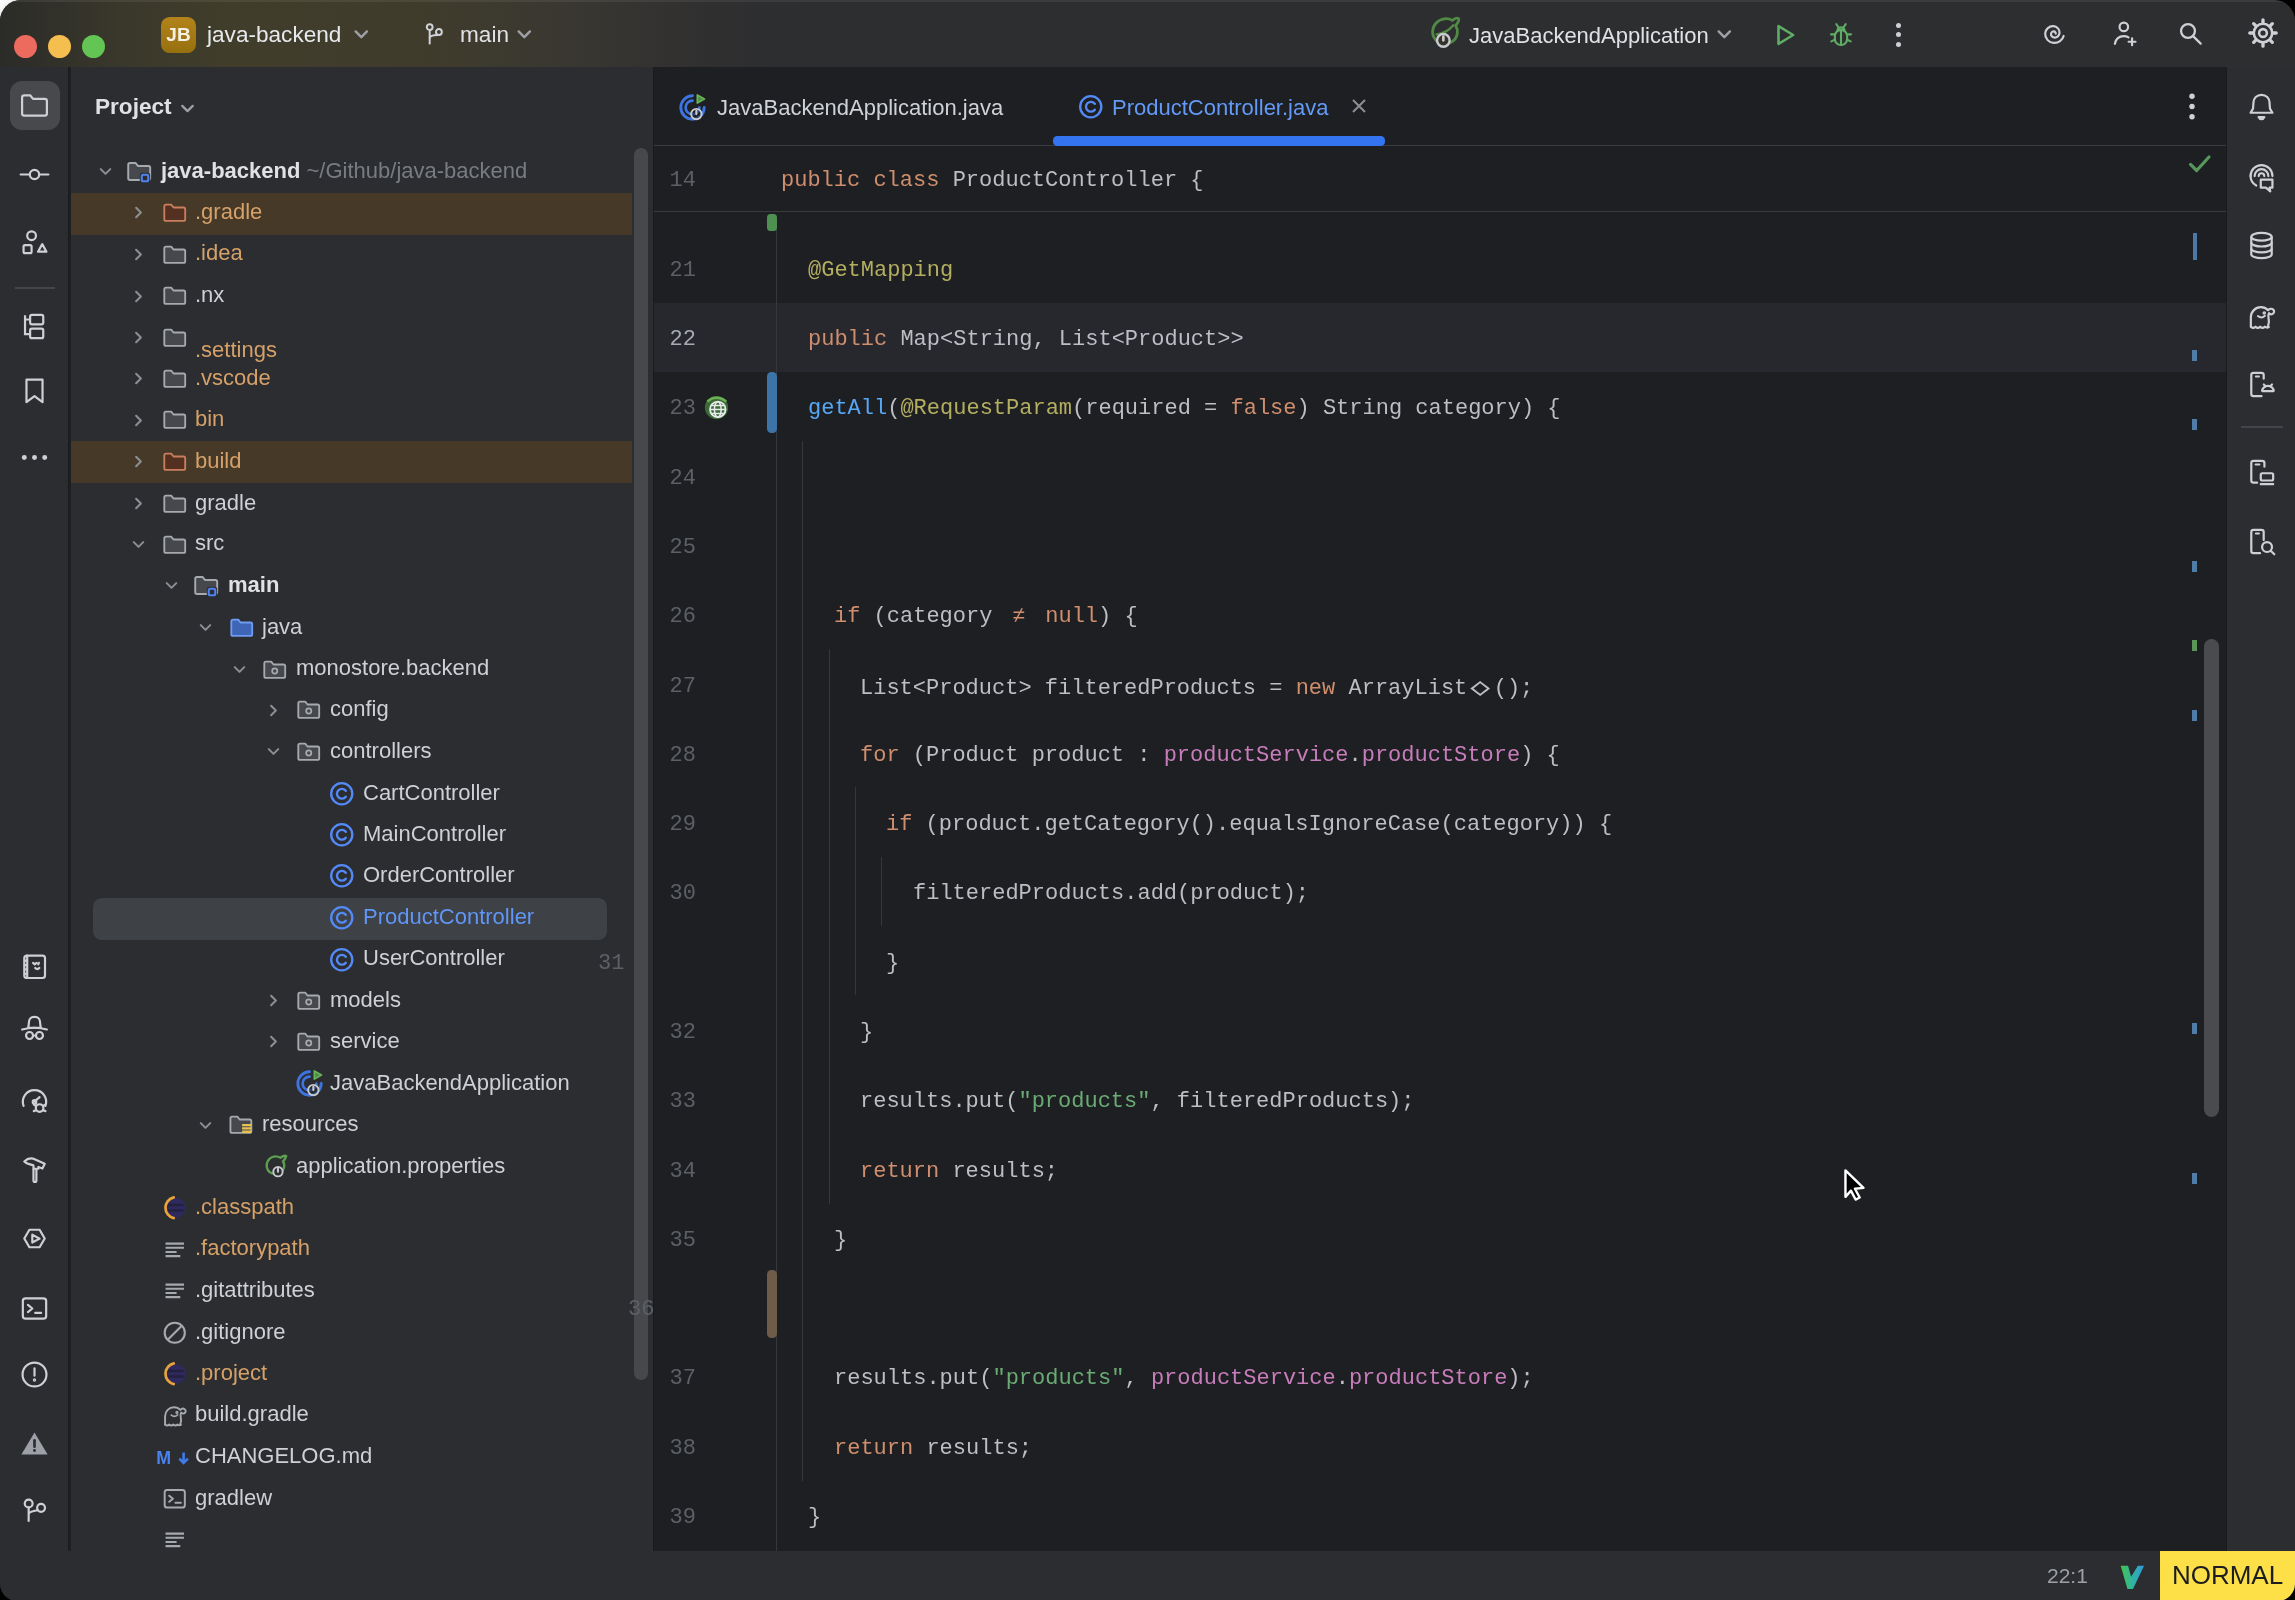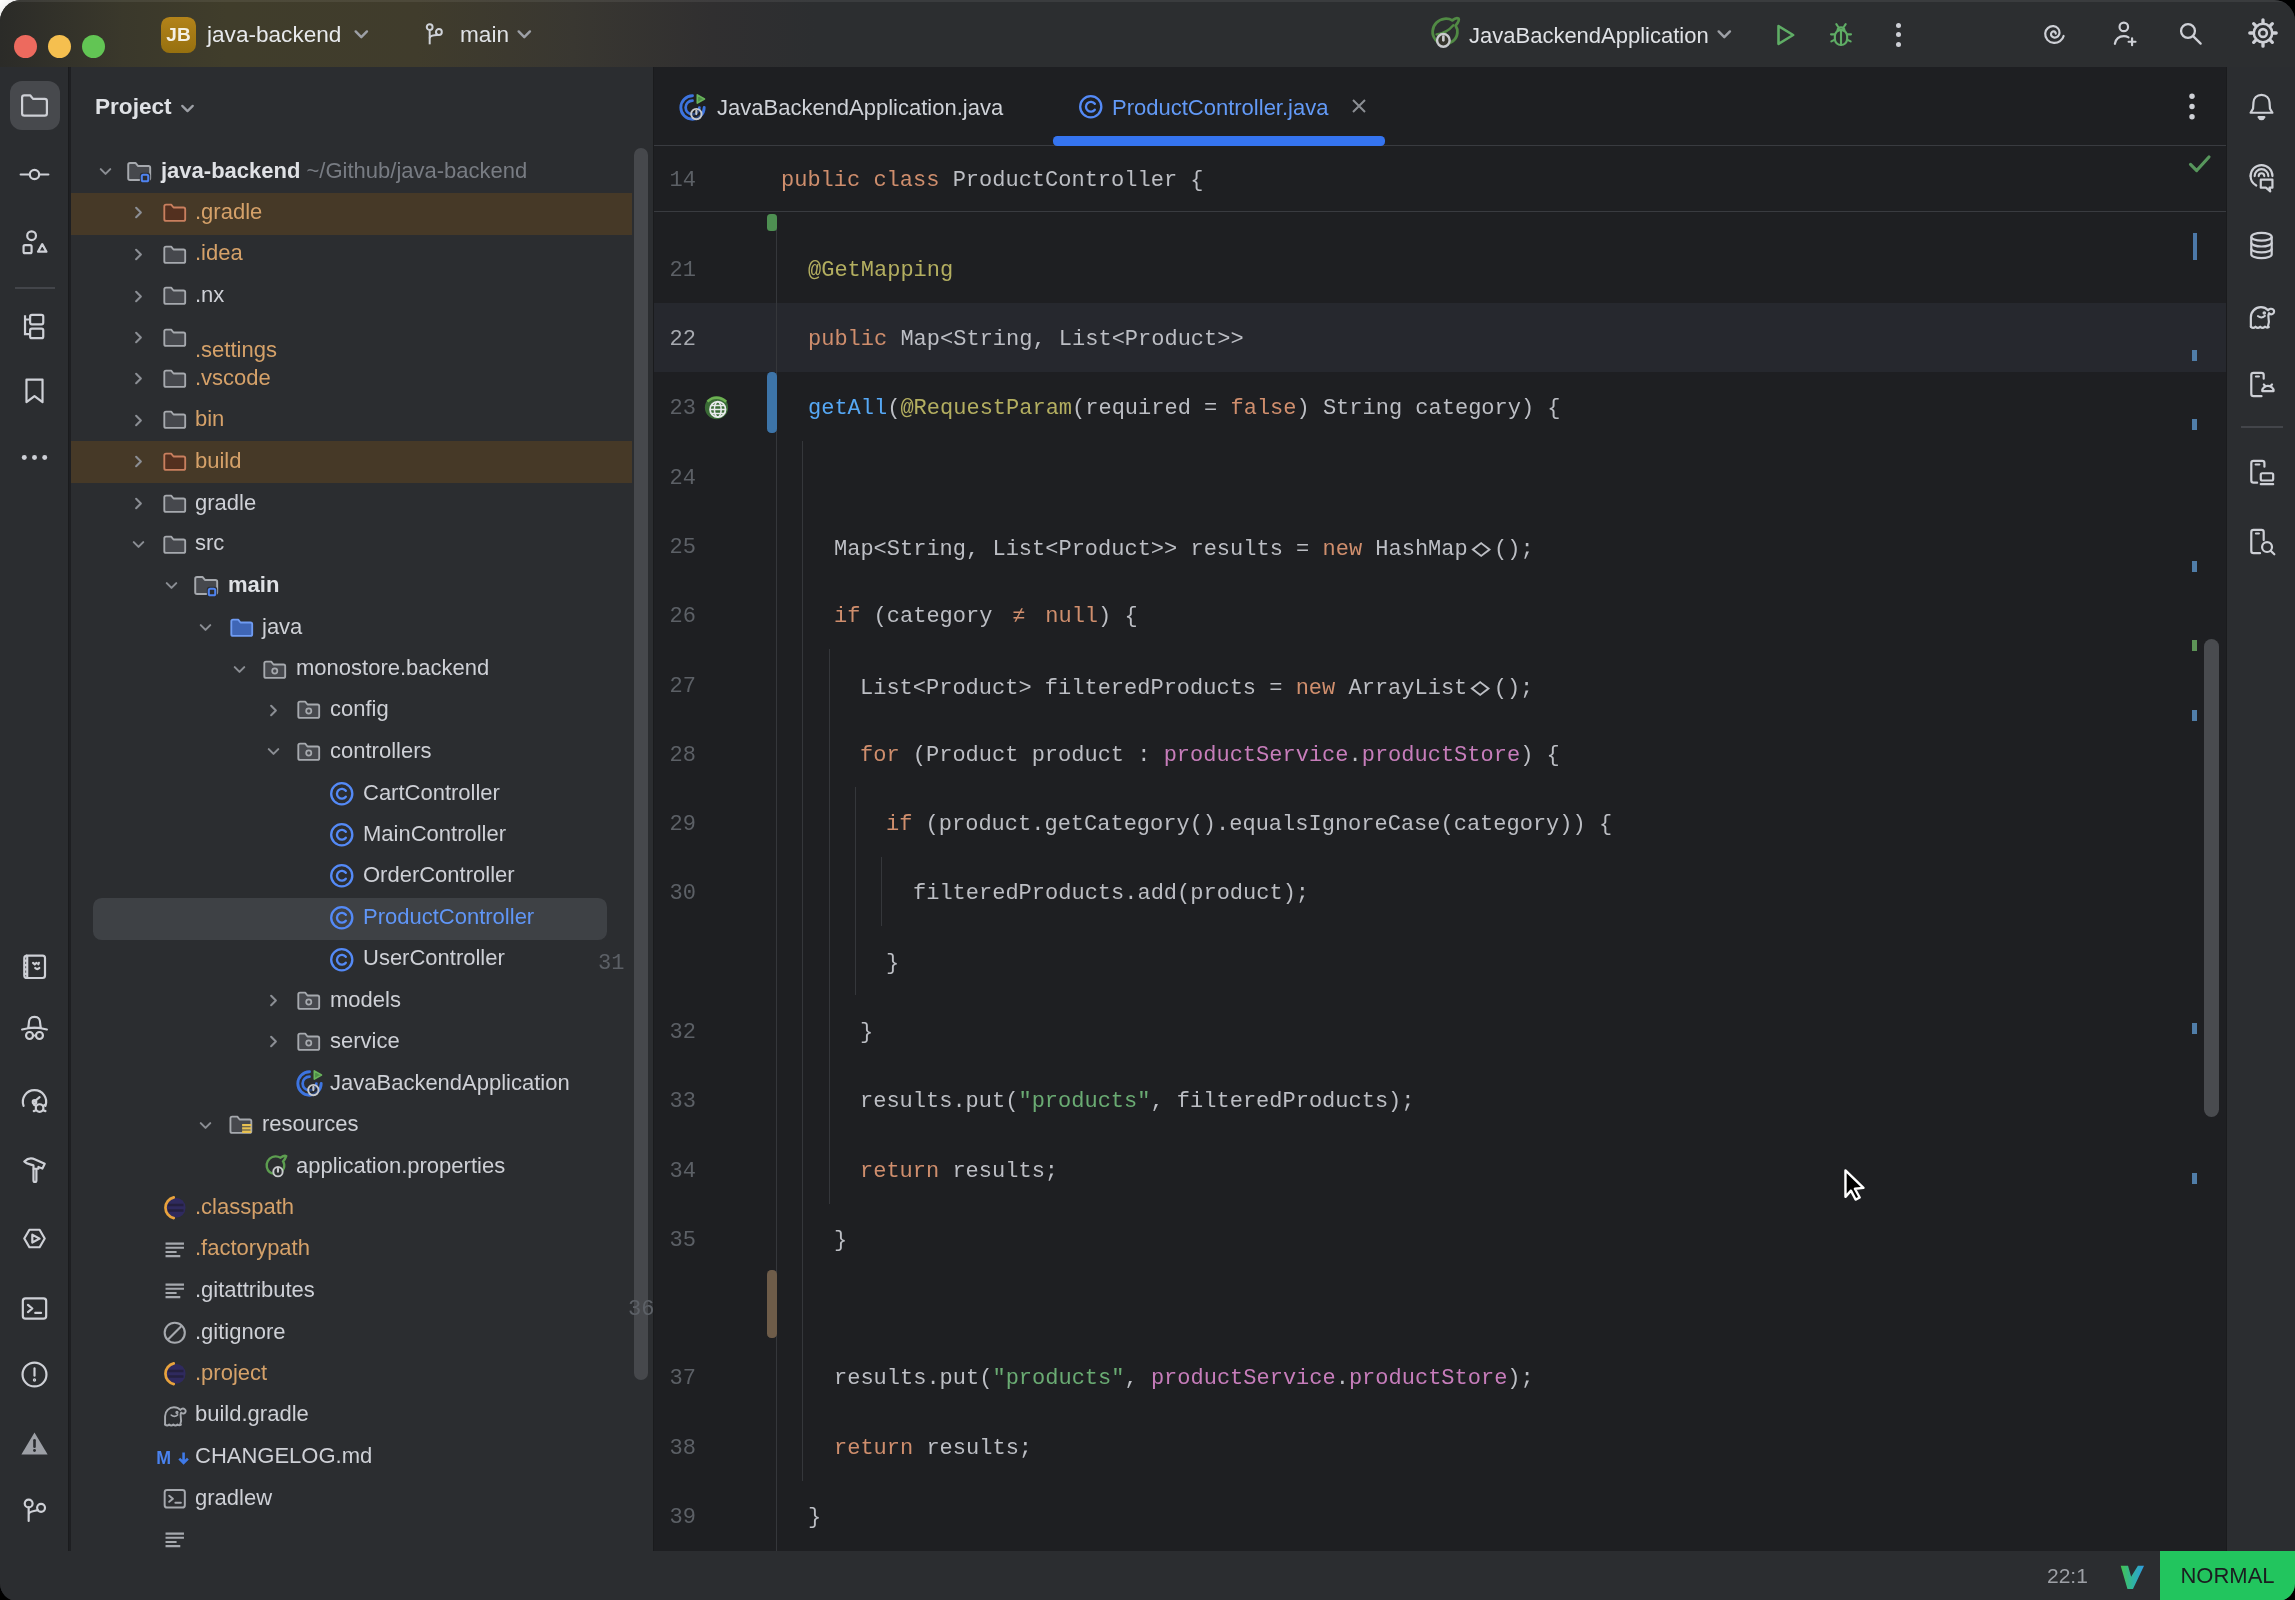--- a/index.html
+++ b/index.html
@@ -511,21 +511,20 @@
 <div class="abs" style="left:767px;top:372px;width:9.6px;height:61px;border-radius:4.3px;background:#3d74a8;"></div>
 <div class="abs" style="left:767px;top:1270px;width:9.6px;height:68px;border-radius:4.3px;background:#6e5c49;"></div>
 <div class="mono abs" style="left:628px;top:258px;width:68px;text-align:right;color:#5c6066;">21</div>
 <div class="mono abs" style="left:808px;top:258px;"><span style="color:#b3ae60">@GetMapping</span></div>
 <div class="mono abs" style="left:628px;top:327px;width:68px;text-align:right;color:#a7aab0;">22</div>
 <div class="mono abs" style="left:808px;top:327px;"><span style="color:#cf8e6d">public </span><span style="color:#bcbec4">Map&lt;String, List&lt;Product&gt;&gt;</span></div>
 <div class="mono abs" style="left:628px;top:396px;width:68px;text-align:right;color:#5c6066;">23</div>
 <div class="mono abs" style="left:808px;top:396px;"><span style="color:#56a8f5">getAll</span><span style="color:#bcbec4">(</span><span style="color:#b3ae60">@RequestParam</span><span style="color:#bcbec4">(required = </span><span style="color:#cf8e6d">false</span><span style="color:#bcbec4">) String category) {</span></div>
 <div class="mono abs" style="left:628px;top:466px;width:68px;text-align:right;color:#5c6066;">24</div>
 <div class="mono abs" style="left:628px;top:535px;width:68px;text-align:right;color:#5c6066;">25</div>
-<div class="mono abs" style="left:834px;top:535px;"><span style="color:#bcbec4">Map&lt;String, List&lt;Product&gt;&gt; results = </span><span style="color:#cf8e6d">new </span><span style="color:#bcbec4">HashMap</span><span class="lig" style="color:#bcbec4;transform:scale(1.5,1.15);transform-origin:center;">◇</span><span style="color:#bcbec4">();</span></div>
 <div class="mono abs" style="left:628px;top:604px;width:68px;text-align:right;color:#5c6066;">26</div>
 <div class="mono abs" style="left:834px;top:604px;"><span style="color:#cf8e6d">if </span><span style="color:#bcbec4">(category </span><span class="lig" style="color:#cf8e6d">≠</span><span style="color:#bcbec4"> </span><span style="color:#cf8e6d">null</span><span style="color:#bcbec4">) {</span></div>
 <div class="mono abs" style="left:628px;top:674px;width:68px;text-align:right;color:#5c6066;">27</div>
 <div class="mono abs" style="left:860px;top:674px;"><span style="color:#bcbec4">List&lt;Product&gt; filteredProducts = </span><span style="color:#cf8e6d">new </span><span style="color:#bcbec4">ArrayList</span><span class="lig" style="color:#bcbec4;transform:scale(1.5,1.15);transform-origin:center;">◇</span><span style="color:#bcbec4">();</span></div>
 <div class="mono abs" style="left:628px;top:743px;width:68px;text-align:right;color:#5c6066;">28</div>
 <div class="mono abs" style="left:860px;top:743px;"><span style="color:#cf8e6d">for </span><span style="color:#bcbec4">(Product product : </span><span style="color:#c77dbb">productService</span><span style="color:#bcbec4">.</span><span style="color:#c77dbb">productStore</span><span style="color:#bcbec4">) {</span></div>
 <div class="mono abs" style="left:628px;top:812px;width:68px;text-align:right;color:#5c6066;">29</div>
 <div class="mono abs" style="left:886px;top:812px;"><span style="color:#cf8e6d">if </span><span style="color:#bcbec4">(product.getCategory().equalsIgnoreCase(category)) {</span></div>
 <div class="mono abs" style="left:628px;top:881px;width:68px;text-align:right;color:#5c6066;">30</div>
 <div class="mono abs" style="left:913px;top:881px;"><span style="color:#bcbec4">filteredProducts.add(product);</span></div>
@@ -629,17 +628,17 @@
 <svg class="abs" style="left:2117px;top:1562px" width="29.5" height="29.5" viewBox="0 0 24 24">
 <defs>
         <linearGradient id="vg" x1="0" y1="0" x2="1" y2="0">
           <stop offset="0" stop-color="#43c24f"></stop>
           <stop offset="0.55" stop-color="#2fb3a6"></stop>
           <stop offset="1" stop-color="#2f9ae0"></stop>
         </linearGradient>
       </defs>
 <path d="M3 3h6l2.5 9L17 3h5l-9 19h-4.5z" fill="url(#vg)"></path>
 </svg>
-<div class="abs" style="left:2160px;top:1551px;width:135px;height:49px;background:#22c55e;color:#1b1d20;font-size:22px;display:flex;align-items:center;justify-content:center;">NORMAL</div>
+<div class="abs" style="left:2160px;top:1551px;width:135px;height:49px;background:#fde047;color:#1b1d20;font-size:26px;display:flex;align-items:center;justify-content:center;">NORMAL</div>
 <svg class="abs" style="left:1841px;top:1167px" width="29.5" height="36" viewBox="0 0 17 21">
 <path d="M2.5 2l10.5 10.2-5 .5 2.8 5.1-2.4 1.2-2.7-5.2-3.2 3.6z" fill="#000" stroke="#fff" stroke-width="1.4" stroke-linejoin="round"></path>
 </svg>
 </div>
 
 </body></html>

